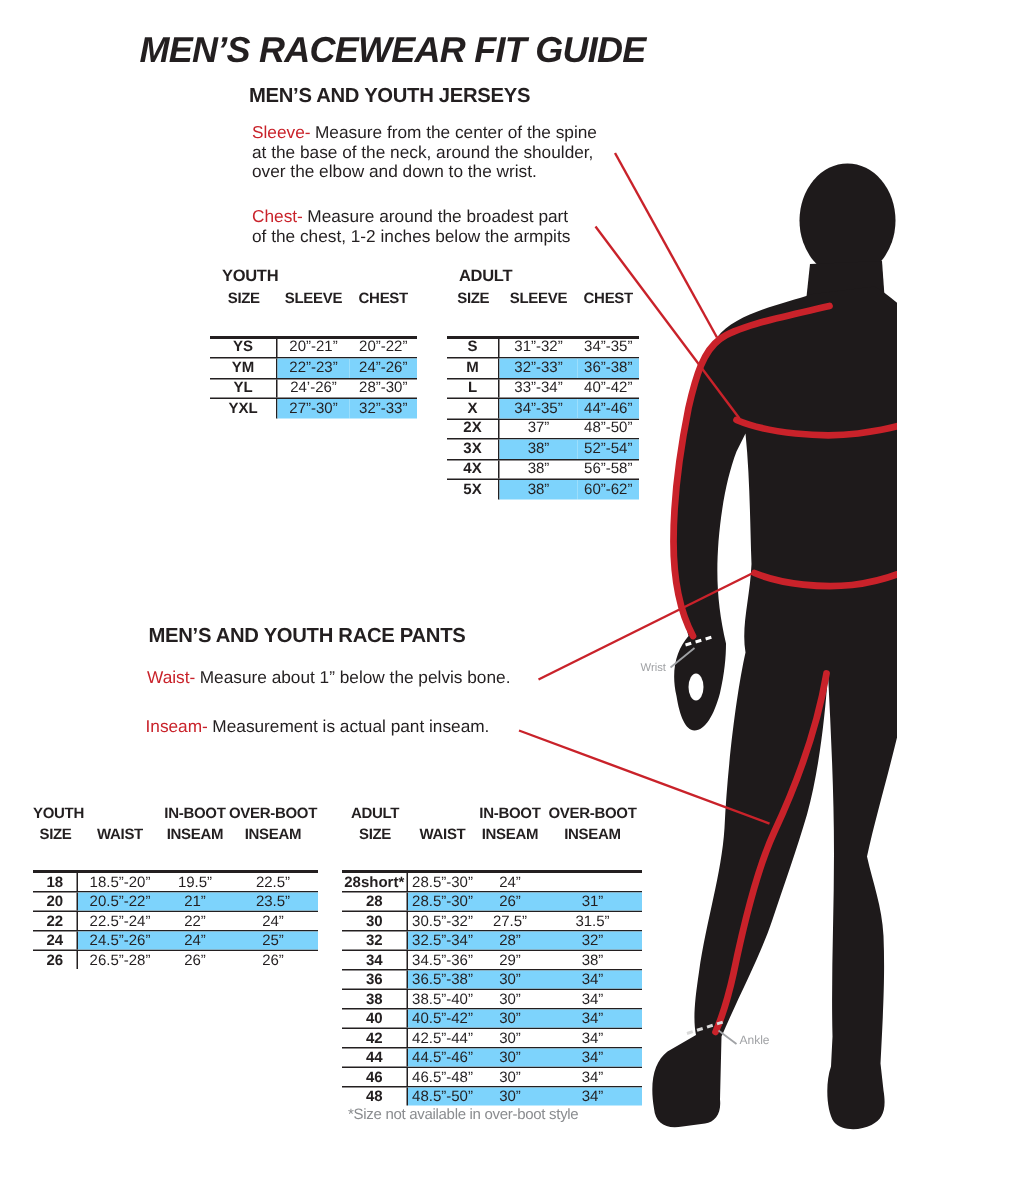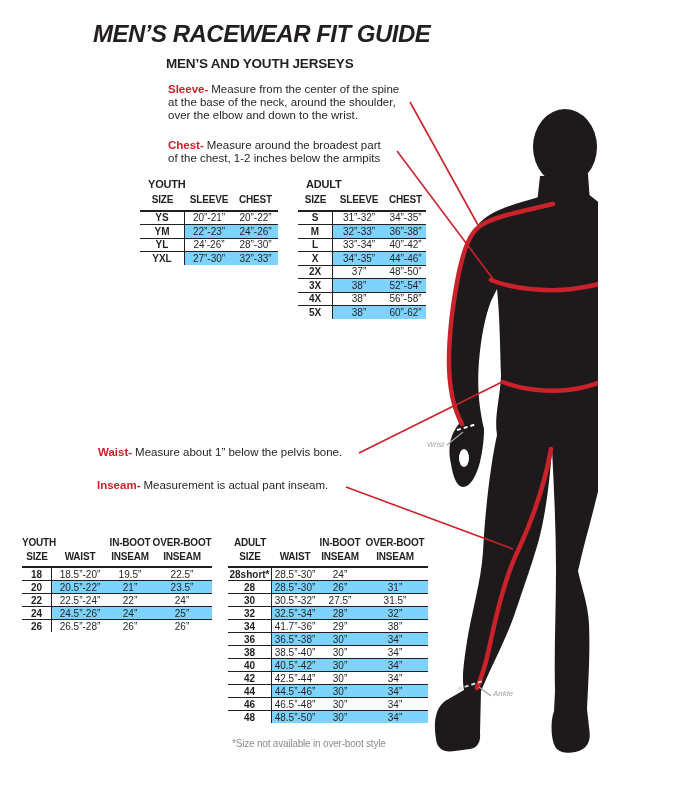--- a/index.html
+++ b/index.html
@@ -7,44 +7,44 @@
         font-family:"Liberation Sans", sans-serif;color:#231f20;}
   .abs{position:absolute;}
 
   
   .main-title{font-size:24px;font-weight:bold;font-style:italic;letter-spacing:-0.5px;
               transform:scaleX(0.85);transform-origin:left top;white-space:nowrap;}
   .section-heading{font-size:13.5px;font-weight:bold;letter-spacing:-0.2px;white-space:nowrap;}
 
   
   .measure{font-size:11.5px;line-height:13px;}
-  .mlabel{color:#c9222a;font-weight:bold;margin-right:3px;}
+  .mlabel{color:#c9222a;font-weight:normal;margin-right:3px;}
   .mline{white-space:nowrap;}
 
   
   .sizetable{position:absolute;color:#231f20;}
   .tlabel{font-size:11px;font-weight:bold;height:15px;padding-left:8px;letter-spacing:-0.2px;}
   .thead{display:grid;border-bottom:2px solid #231f20;font-weight:bold;}
-  .th{font-size:10px;line-height:13.5px;text-align:center;align-self:end;white-space:pre-line;padding-bottom:3px;letter-spacing:-0.2px;}
+  .th{font-size:10px;line-height:13.5px;text-align:center;align-self:end;white-space:pre-line;padding-bottom:17px;letter-spacing:-0.2px;}
   .tr{display:grid;}
   .jt .tr{height:12.5px;}
   .pt .tr{height:12px;}
   .tr + .tr{border-top:1.5px solid #231f20;}
   .td{font-size:10px;display:flex;align-items:center;justify-content:center;white-space:nowrap;}
   .td.size{font-weight:bold;border-right:1.5px solid #231f20;}
   .tr.shade .td:not(.size){background:#7dd3fc;}
   .jt-y .thead,.jt-y .tr{grid-template-columns:45px 48px 45px;}
   .jt-a .thead,.jt-a .tr{grid-template-columns:35px 52px 41px;}
   .pt-y .thead,.pt-y .tr{grid-template-columns:30px 56px 44px 60px;}
   .pt-a .thead,.pt-a .tr{grid-template-columns:44px 46px 44px 66px;}
 
   .footnote{font-size:10px;color:#8a8c8f;letter-spacing:-0.2px;white-space:nowrap;}
 
   
-  .fig-label{color:#a0a2a5;white-space:nowrap;font-style:italic;}
+  .fig-label{color:#a0a2a5;white-space:nowrap;}
   #wrist-label{font-size:7.5px;}
   #ankle-label{font-size:8px;}
 
   #figure-svg{position:absolute;left:0;top:0;pointer-events:none;z-index:5;}
 </style>
 </head>
 <body>
 
 <div id="page">
 
@@ -136,20 +136,21 @@
         <div class="td">38”</div>
         <div class="td">56”-58”</div>
       </div>
       <div class="tr shade">
         <div class="td size">5X</div>
         <div class="td">38”</div>
         <div class="td">60”-62”</div>
       </div>
     </div>
 
+  <div class="abs section-heading" style="left:99px;top:416px;">MEN’S AND YOUTH RACE PANTS</div>
 
   <div class="abs measure" style="left:98px;top:446px;">
     <div class="mline"><span class="mlabel">Waist-</span><span>Measure about 1” below the pelvis bone.</span></div>
   </div>
 
   <div class="abs measure" style="left:97px;top:479px;">
     <div class="mline"><span class="mlabel">Inseam-</span><span>Measurement is actual pant inseam.</span></div>
   </div>
 
   <div class="sizetable pt pt-y" style="left:22px;top:536px;width:190px;">
@@ -225,21 +226,21 @@
         <div class="td">31.5”</div>
       </div>
       <div class="tr shade">
         <div class="td size">32</div>
         <div class="td">32.5”-34”</div>
         <div class="td">28”</div>
         <div class="td">32”</div>
       </div>
       <div class="tr">
         <div class="td size">34</div>
-        <div class="td">41.7”-36”</div>
+        <div class="td">34.5”-36”</div>
         <div class="td">29”</div>
         <div class="td">38”</div>
       </div>
       <div class="tr shade">
         <div class="td size">36</div>
         <div class="td">36.5”-38”</div>
         <div class="td">30”</div>
         <div class="td">34”</div>
       </div>
       <div class="tr">

